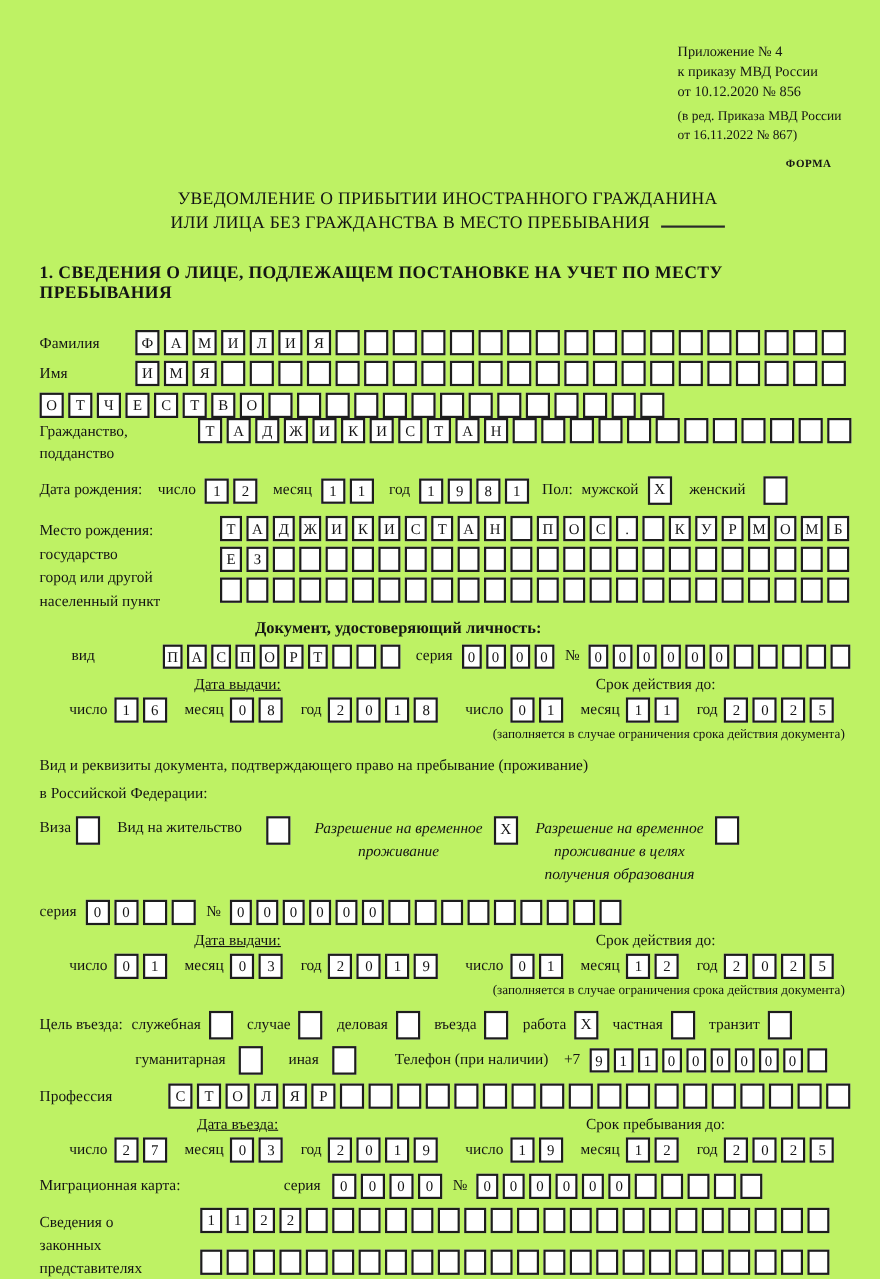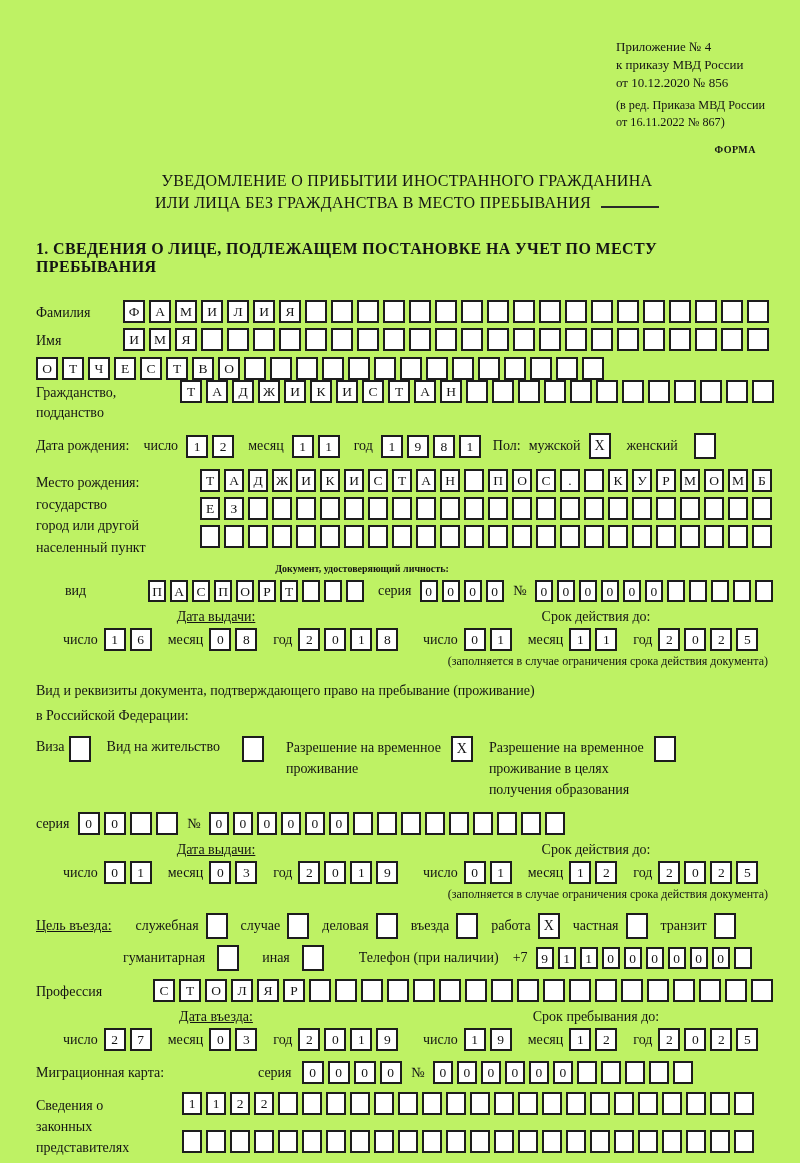--- a/index.html
+++ b/index.html
@@ -51,21 +51,21 @@
 
   .mt5 { margin-top:5px; } .mt6 { margin-top:6px; } .mt8 { margin-top:8px; }
   .mt10 { margin-top:10px; } .mt12 { margin-top:12px; }
   .mt24 { margin-top:24px; }
 
   .inline-row { display:flex; align-items:center; flex-wrap:nowrap; }
   .inline-row .lbl { margin-right: 8px; }
 
   .stack3 { display:flex; flex-direction: column; gap: 5px; }
 
-  .doc-heading { text-align:center; font-weight:bold; font-size: 10px; margin-top: 5px; padding-right: 90px; }
+  .doc-heading { text-align:center; font-weight:bold; font-size: 15px; margin-top: 5px; padding-right: 90px; }
 
   
   .dates { display:flex; margin-top: 7px; }
   .dates .col-l { width: 375px; flex: 0 0 auto; }
   .dates .col-r { flex: 1; }
   .dhead { text-align:center; font-size: 14px; }
   .col-l .dhead { width: 300px; margin-left: 30px; text-decoration: underline; }
   .col-r .dhead { width: 330px; margin-left: 20px; }
   .dgroup { display:flex; align-items:center; margin-top: 3px; }
   .col-l .dgroup { padding-left: 27px; }
@@ -73,25 +73,25 @@
   .dgroup .dlbl { margin-right: 6px; }
   .dgroup .dlbl + .boxrow { margin-right: 12px; }
   .note { font-size: 12px; text-align: right; padding-right: 10px; margin-top: 3px; }
 
   .intro { line-height: 25px; margin-top: 9px; }
 
   
   .options { display:flex; align-items: flex-start; margin-top: 6px; }
   .opt { display:flex; align-items:flex-start; }
   .opt .olbl { padding-top: 5px; }
-  .opt .center-lines { line-height: 21px; padding-top: 3px; }
+  .opt .center-lines { text-align:center; line-height: 21px; padding-top: 3px; font-style: italic; }
   .opt .cbox { margin-left: 10px; margin-top: 2px; }
 
   .purposes { display:flex; align-items:center; margin-top: 11px; }
-  .purposes .plabel { margin-right: 24px; text-decoration: underline; }
+  .purposes .plabel { margin-right: 8px; }
   .pitem { display:flex; align-items:center; margin-right: 13px; }
   .pitem .cbox { margin-left: 7px; }
   .purpose-line2 { margin-top: 6px; padding-left: 87px; }
   .phone-lbl { margin-left: 22px; margin-right: 14px; }
   .phone-prefix { margin-right: 8px; }
   .mcard { display:flex; align-items:center; margin-top: 10px; }
   .mcard .mlbl { width: 222px; }
   .mcard .slbl { margin-right: 10px; }
   .mcard .nlbl { margin: 0 8px 0 6px; }
 </style>

